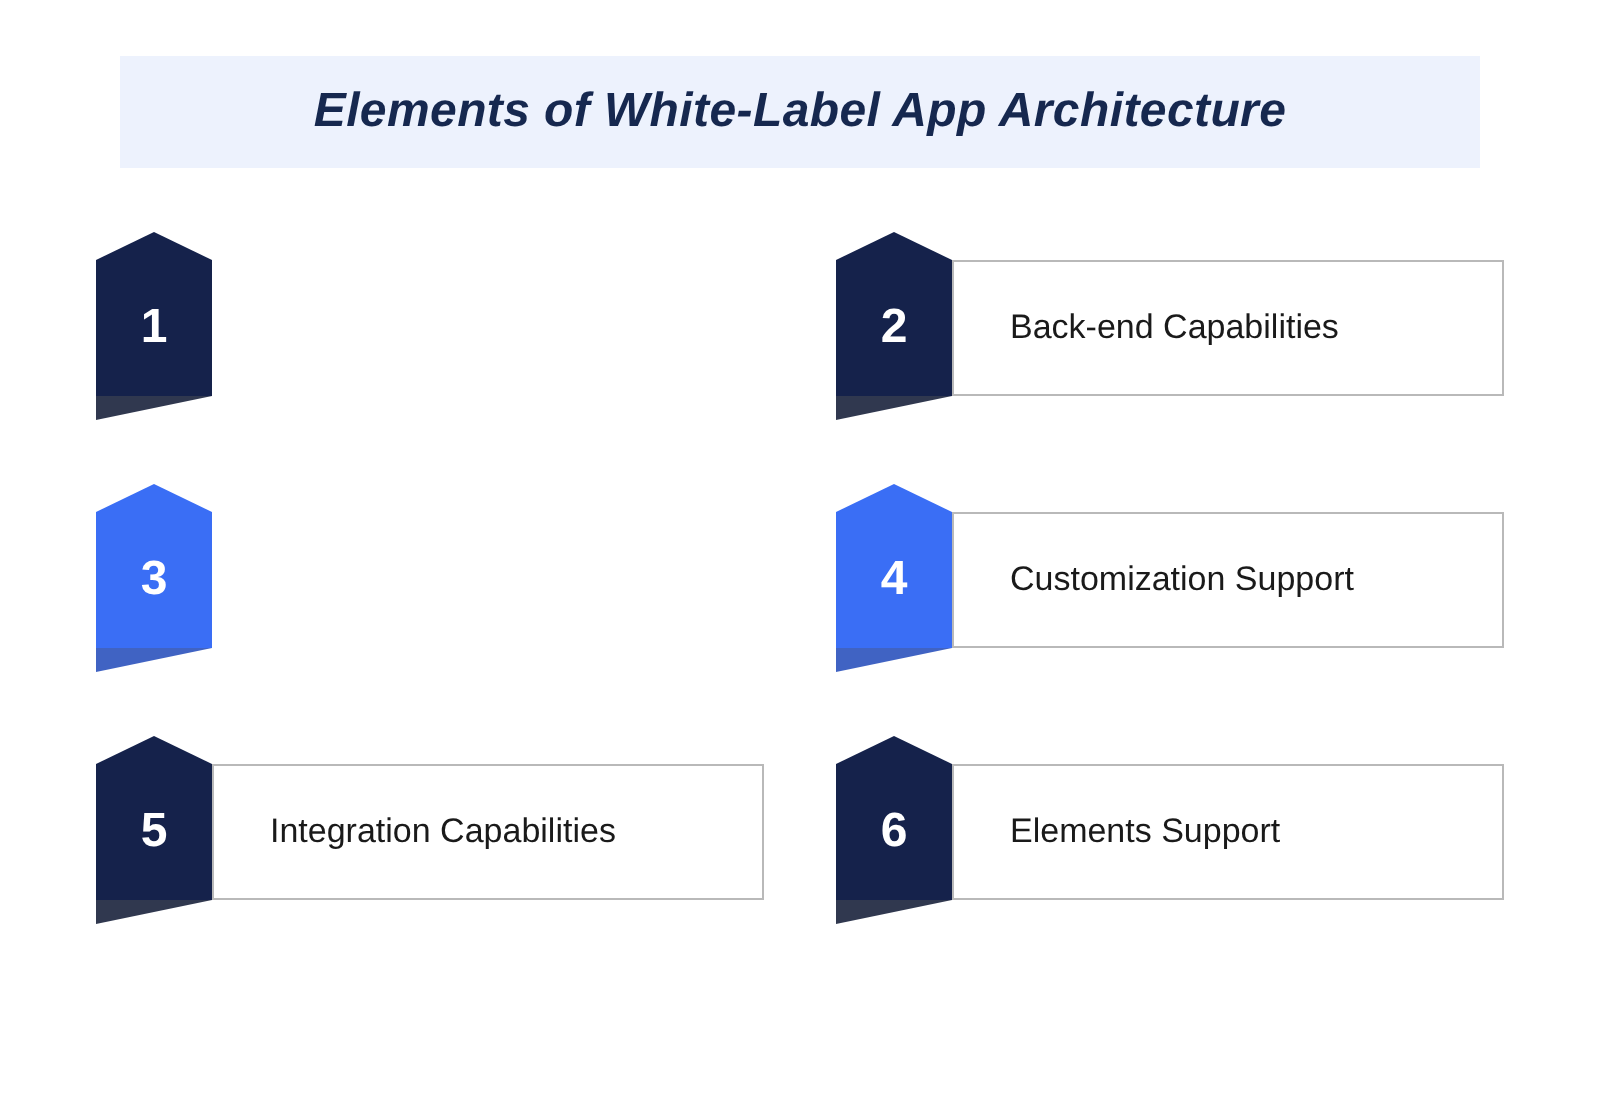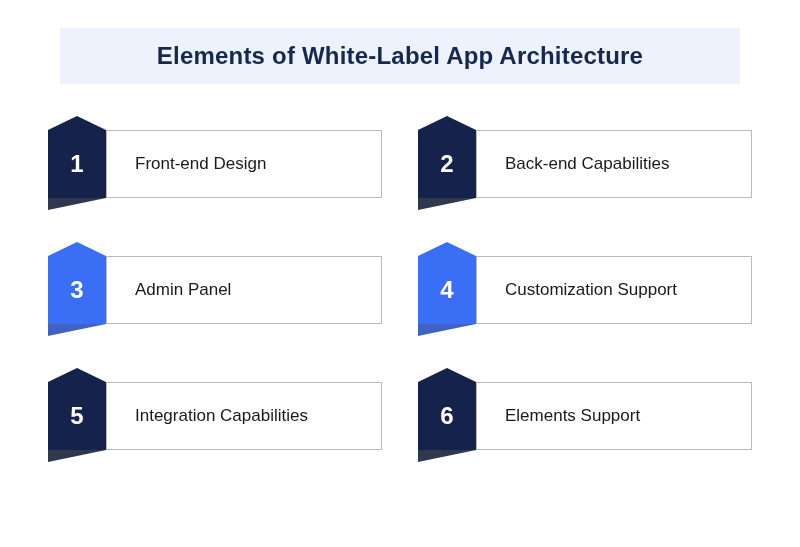--- a/index.html
+++ b/index.html
@@ -8,20 +8,21 @@
     height: 547px;
     background: #ffffff;
     font-family: -apple-system, BlinkMacSystemFont, "Segoe UI", Arial, sans-serif;
     position: relative;
   }
   .title-bar {
     margin: 28px 60px 0 60px;
     background: #edf2fd;
     text-align: center;
     padding: 14px 0;
+    font-style: italic;
   }
   .title-bar h1 {
     font-size: 24px;
     font-weight: 600;
     color: #16284f;
     letter-spacing: 0.2px;
   }
   .grid {
     display: grid;
     grid-template-columns: 1fr 1fr;
@@ -99,43 +100,37 @@
   <h1>Elements of White-Label App Architecture</h1>
 </div>
 
 <div class="grid">
 
   <div class="item">
     <div class="badge badge-dark">
       <span>1</span>
     </div>
     <div class="shadow-tri dark"></div>
-    <div class="label-box">
-      <span>Front-end Design</span>
-    </div>
   </div>
 
   <div class="item">
     <div class="badge badge-dark">
       <span>2</span>
     </div>
     <div class="shadow-tri dark"></div>
     <div class="label-box">
       <span>Back-end Capabilities</span>
     </div>
   </div>
 
   <div class="item">
     <div class="badge badge-blue">
       <span>3</span>
     </div>
     <div class="shadow-tri blue"></div>
-    <div class="label-box">
-      <span>Admin Panel</span>
-    </div>
   </div>
 
   <div class="item">
     <div class="badge badge-blue">
       <span>4</span>
     </div>
     <div class="shadow-tri blue"></div>
     <div class="label-box">
       <span>Customization Support</span>
     </div>

